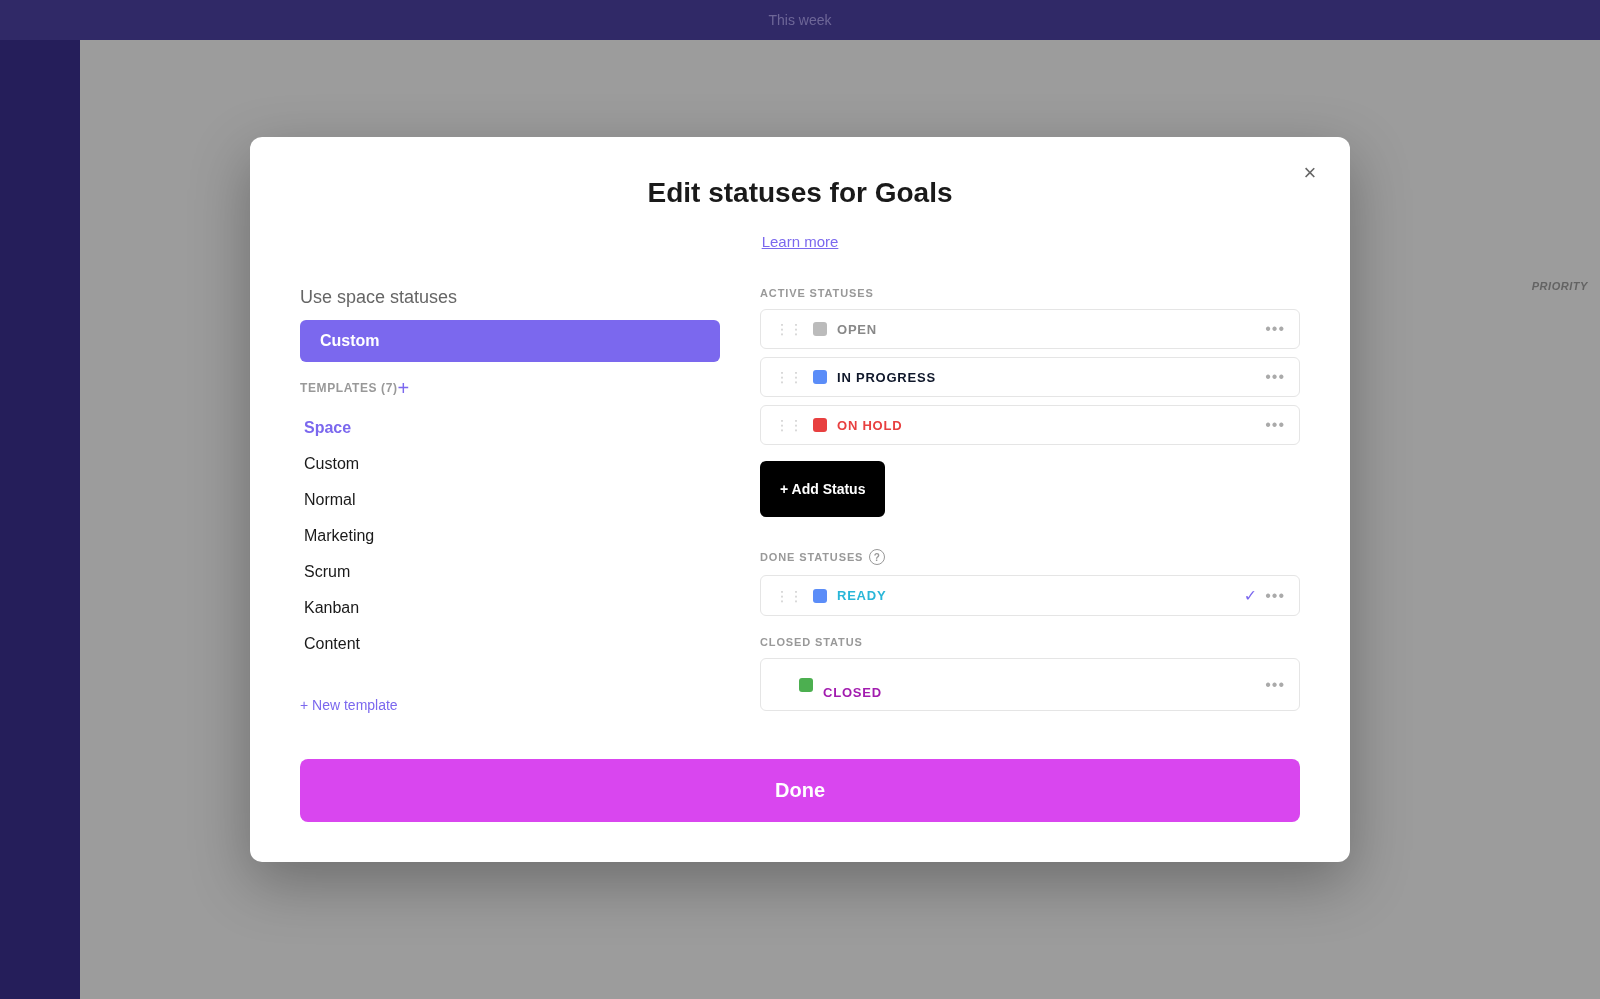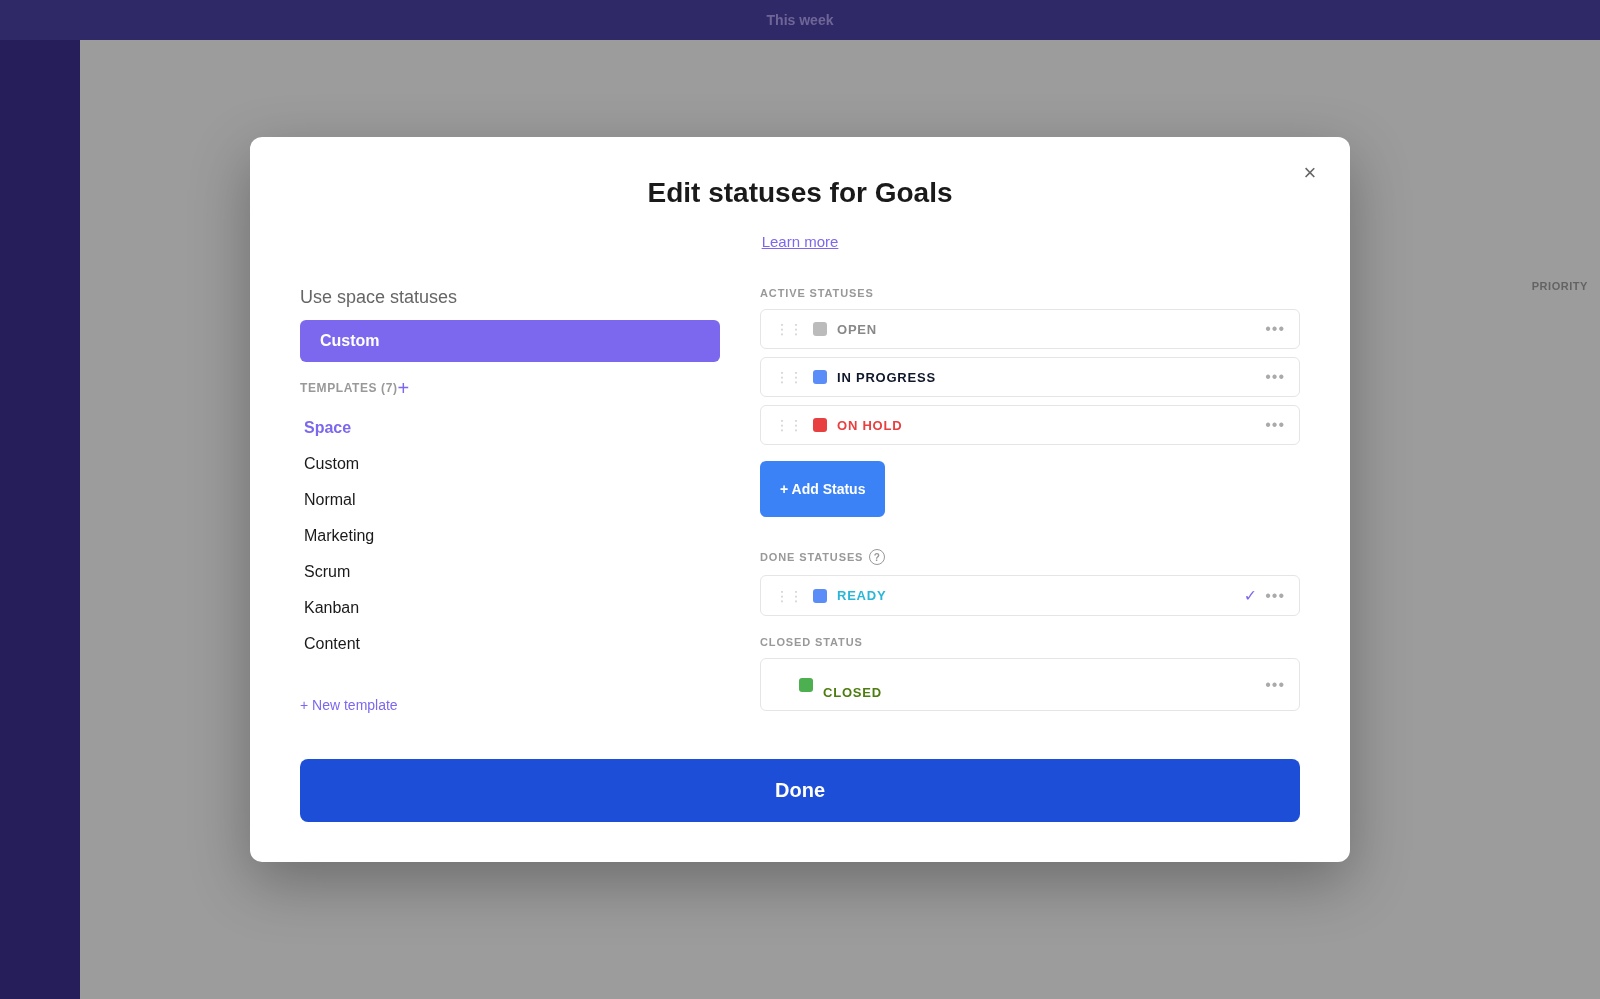--- a/index.html
+++ b/index.html
@@ -23,21 +23,21 @@
       top: 0; left: 0; right: 0;
       height: 40px;
       background: #4a3f9f;
       display: flex;
       align-items: center;
       justify-content: center;
     }
     .app-topbar-title {
       color: #a89de8;
       font-size: 14px;
-      font-weight: 700;
+      font-weight: 400;
     }
 
     
     .overlay {
       position: absolute;
       inset: 0;
       background: rgba(0,0,0,0.35);
       display: flex;
       align-items: center;
       justify-content: center;
@@ -224,55 +224,55 @@
 
     .status-name {
       flex: 1;
       font-size: 13px;
       font-weight: 700;
       letter-spacing: 0.06em;
     }
     .status-name.gray-text { color: #888; }
     .status-name.blue-text { color: #0f172a; }
     .status-name.red-text { color: #e84040; }
-    .status-name.green-text { color: #4d7c0f; margin-top: 16px; }
+    .status-name.green-text { color: #a21caf; margin-top: 16px; }
     .status-name.cyan-text { color: #29b6d8; }
 
     .status-actions {
       display: flex;
       align-items: center;
       gap: 8px;
     }
     .status-check {
       color: #7b68ee;
       font-size: 16px;
     }
     .status-more {
       color: #aaa;
       font-size: 16px;
       cursor: pointer;
       letter-spacing: 1px;
     }
 
     .add-status-btn {
-      background: #3b82f6;
+      background: #000000;
       color: #fff;
       border: none;
       border-radius: 6px;
       padding: 20px 20px;
       font-size: 14px;
       font-weight: 600;
       cursor: pointer;
       margin-top: 8px;
       margin-bottom: 32px;
     }
 
     
     .done-btn {
-      background: #1d4ed8;
+      background: #d946ef;
       color: #fff;
       border: none;
       border-radius: 8px;
       width: 100%;
       padding: 20px;
       font-size: 20px;
       font-weight: 600;
       cursor: pointer;
       margin-top: 40px;
     }
@@ -291,20 +291,21 @@
       background: #f0f0f0;
     }
     .priority-label {
       position: absolute;
       right: 12px;
       top: 280px;
       font-size: 11px;
       color: #999;
       font-weight: 600;
       letter-spacing: 0.05em;
+      font-style: italic;
     }
   </style>
 </head>
 <body>
 
 <div class="app-bg"></div>
 <div class="app-topbar">
   <span class="app-topbar-title">This week</span>
 </div>
 <div class="sidebar-strip"></div>

